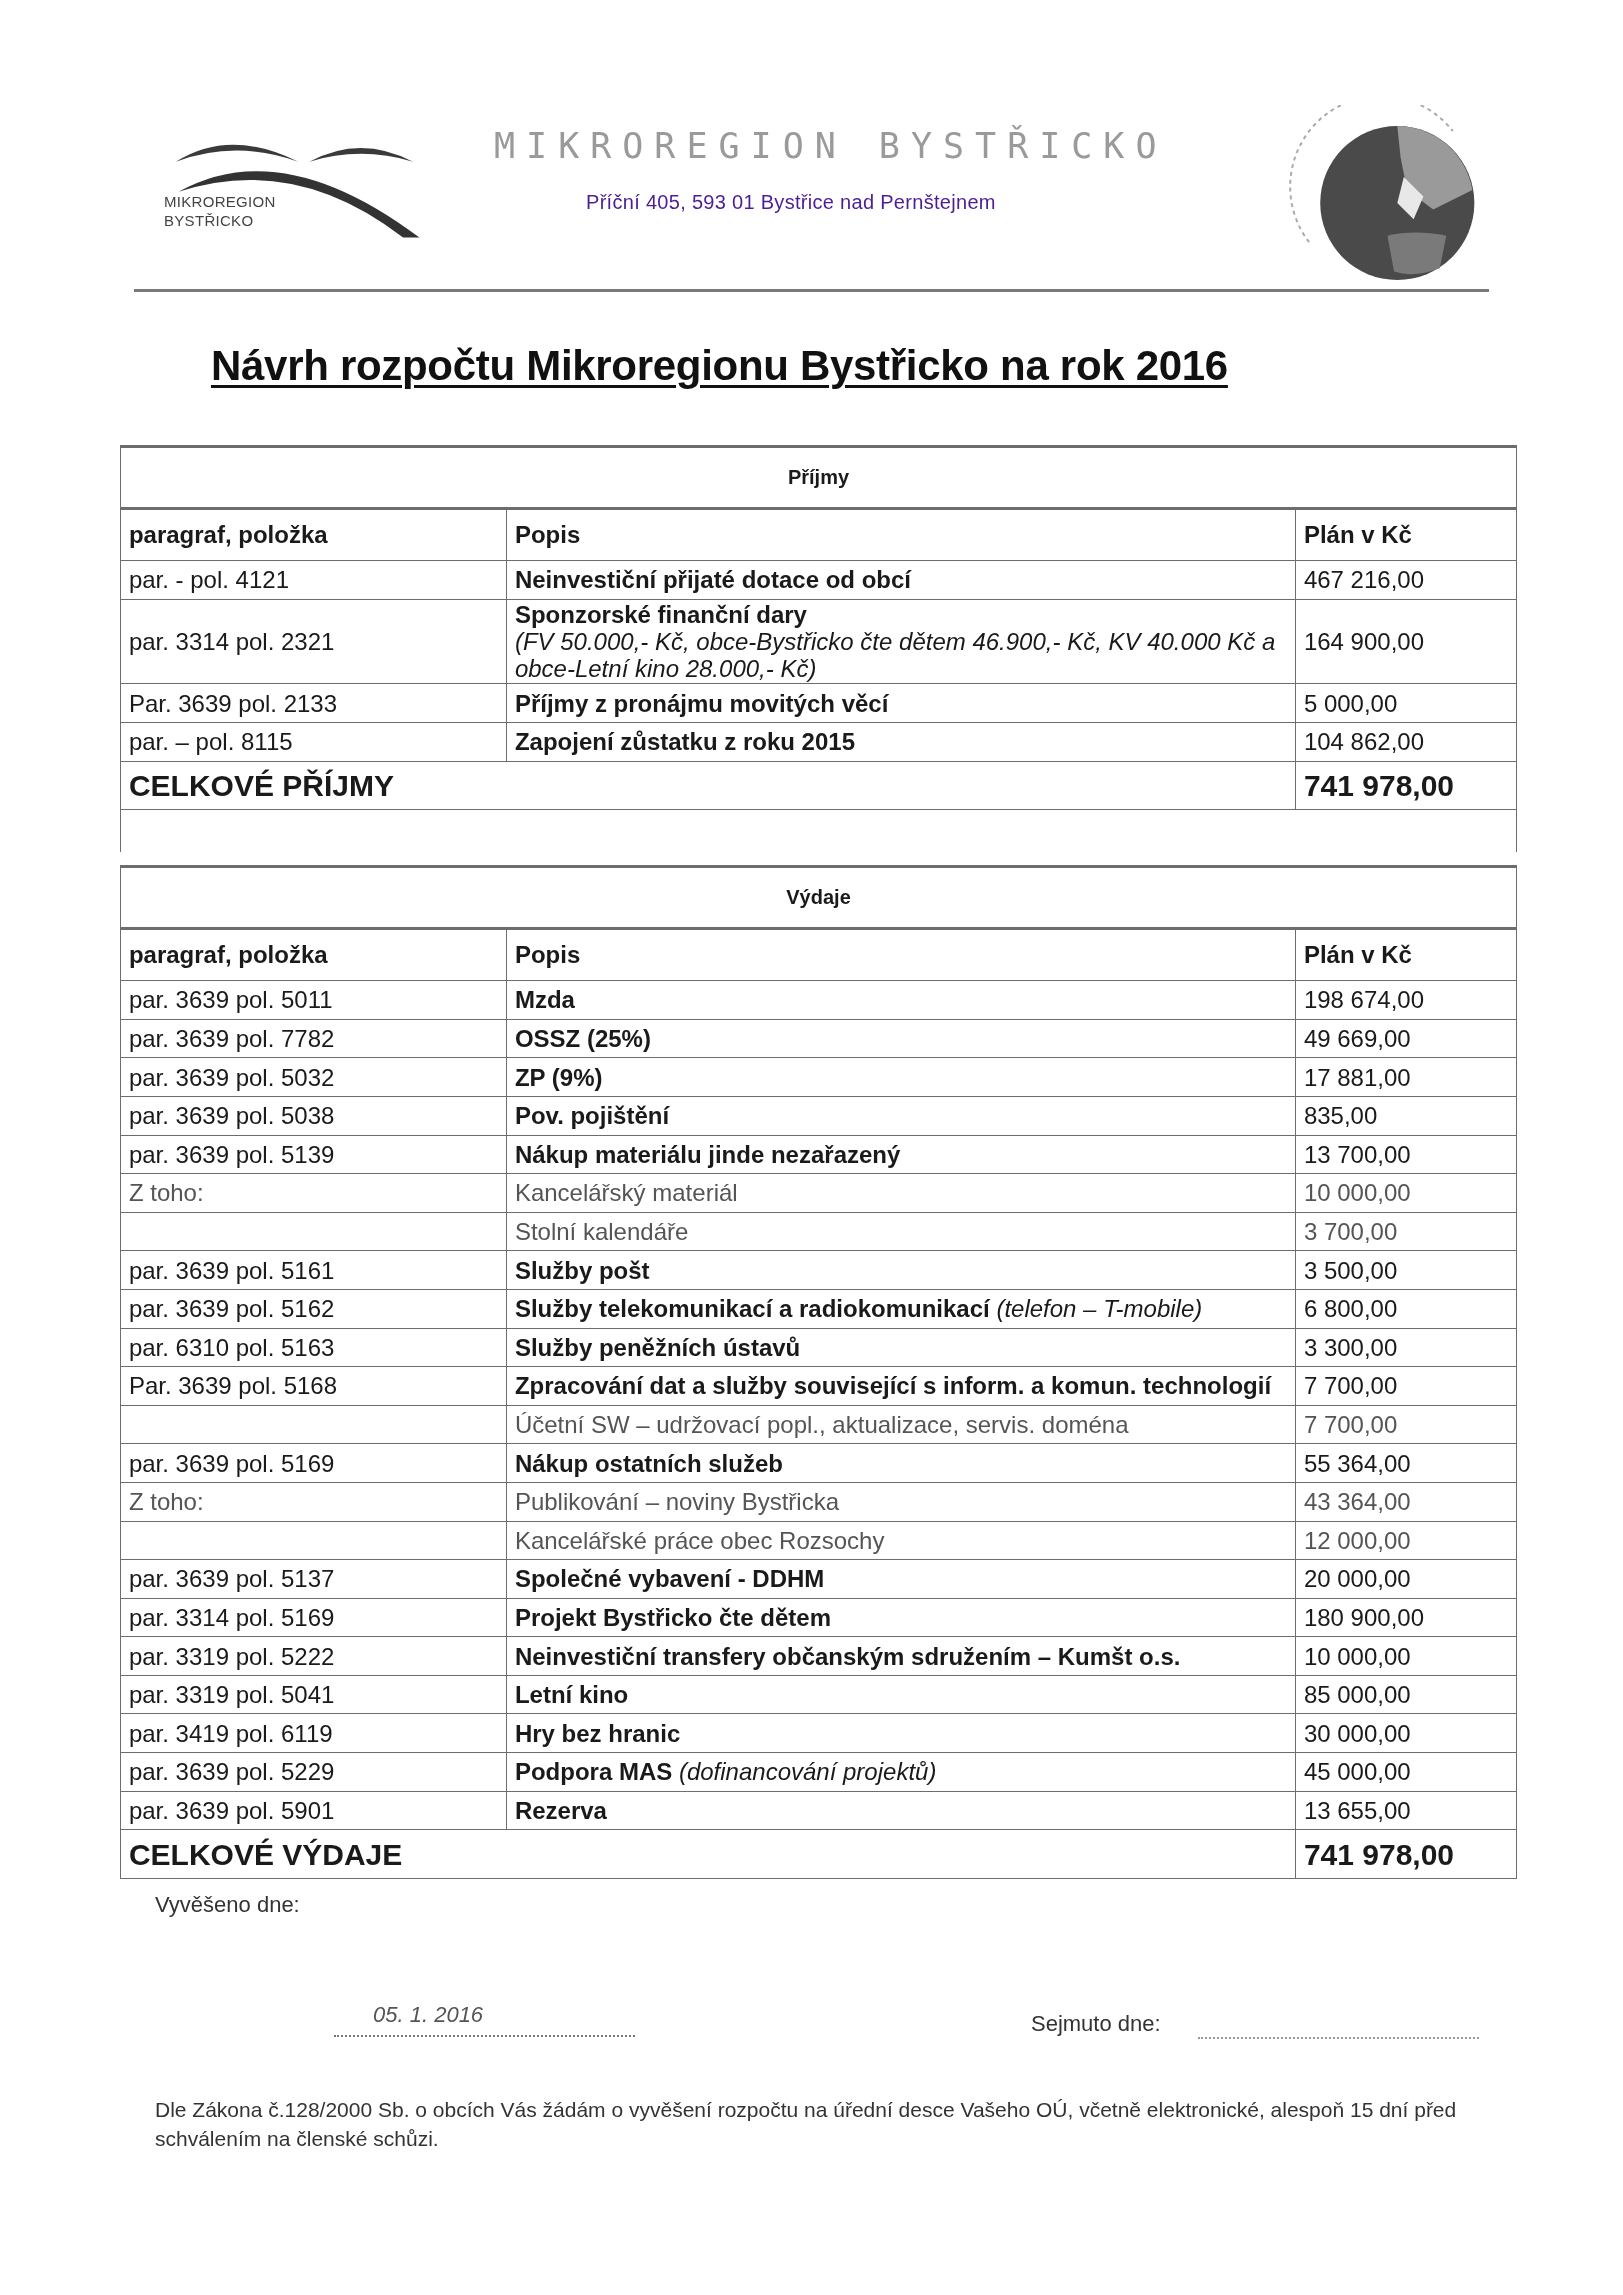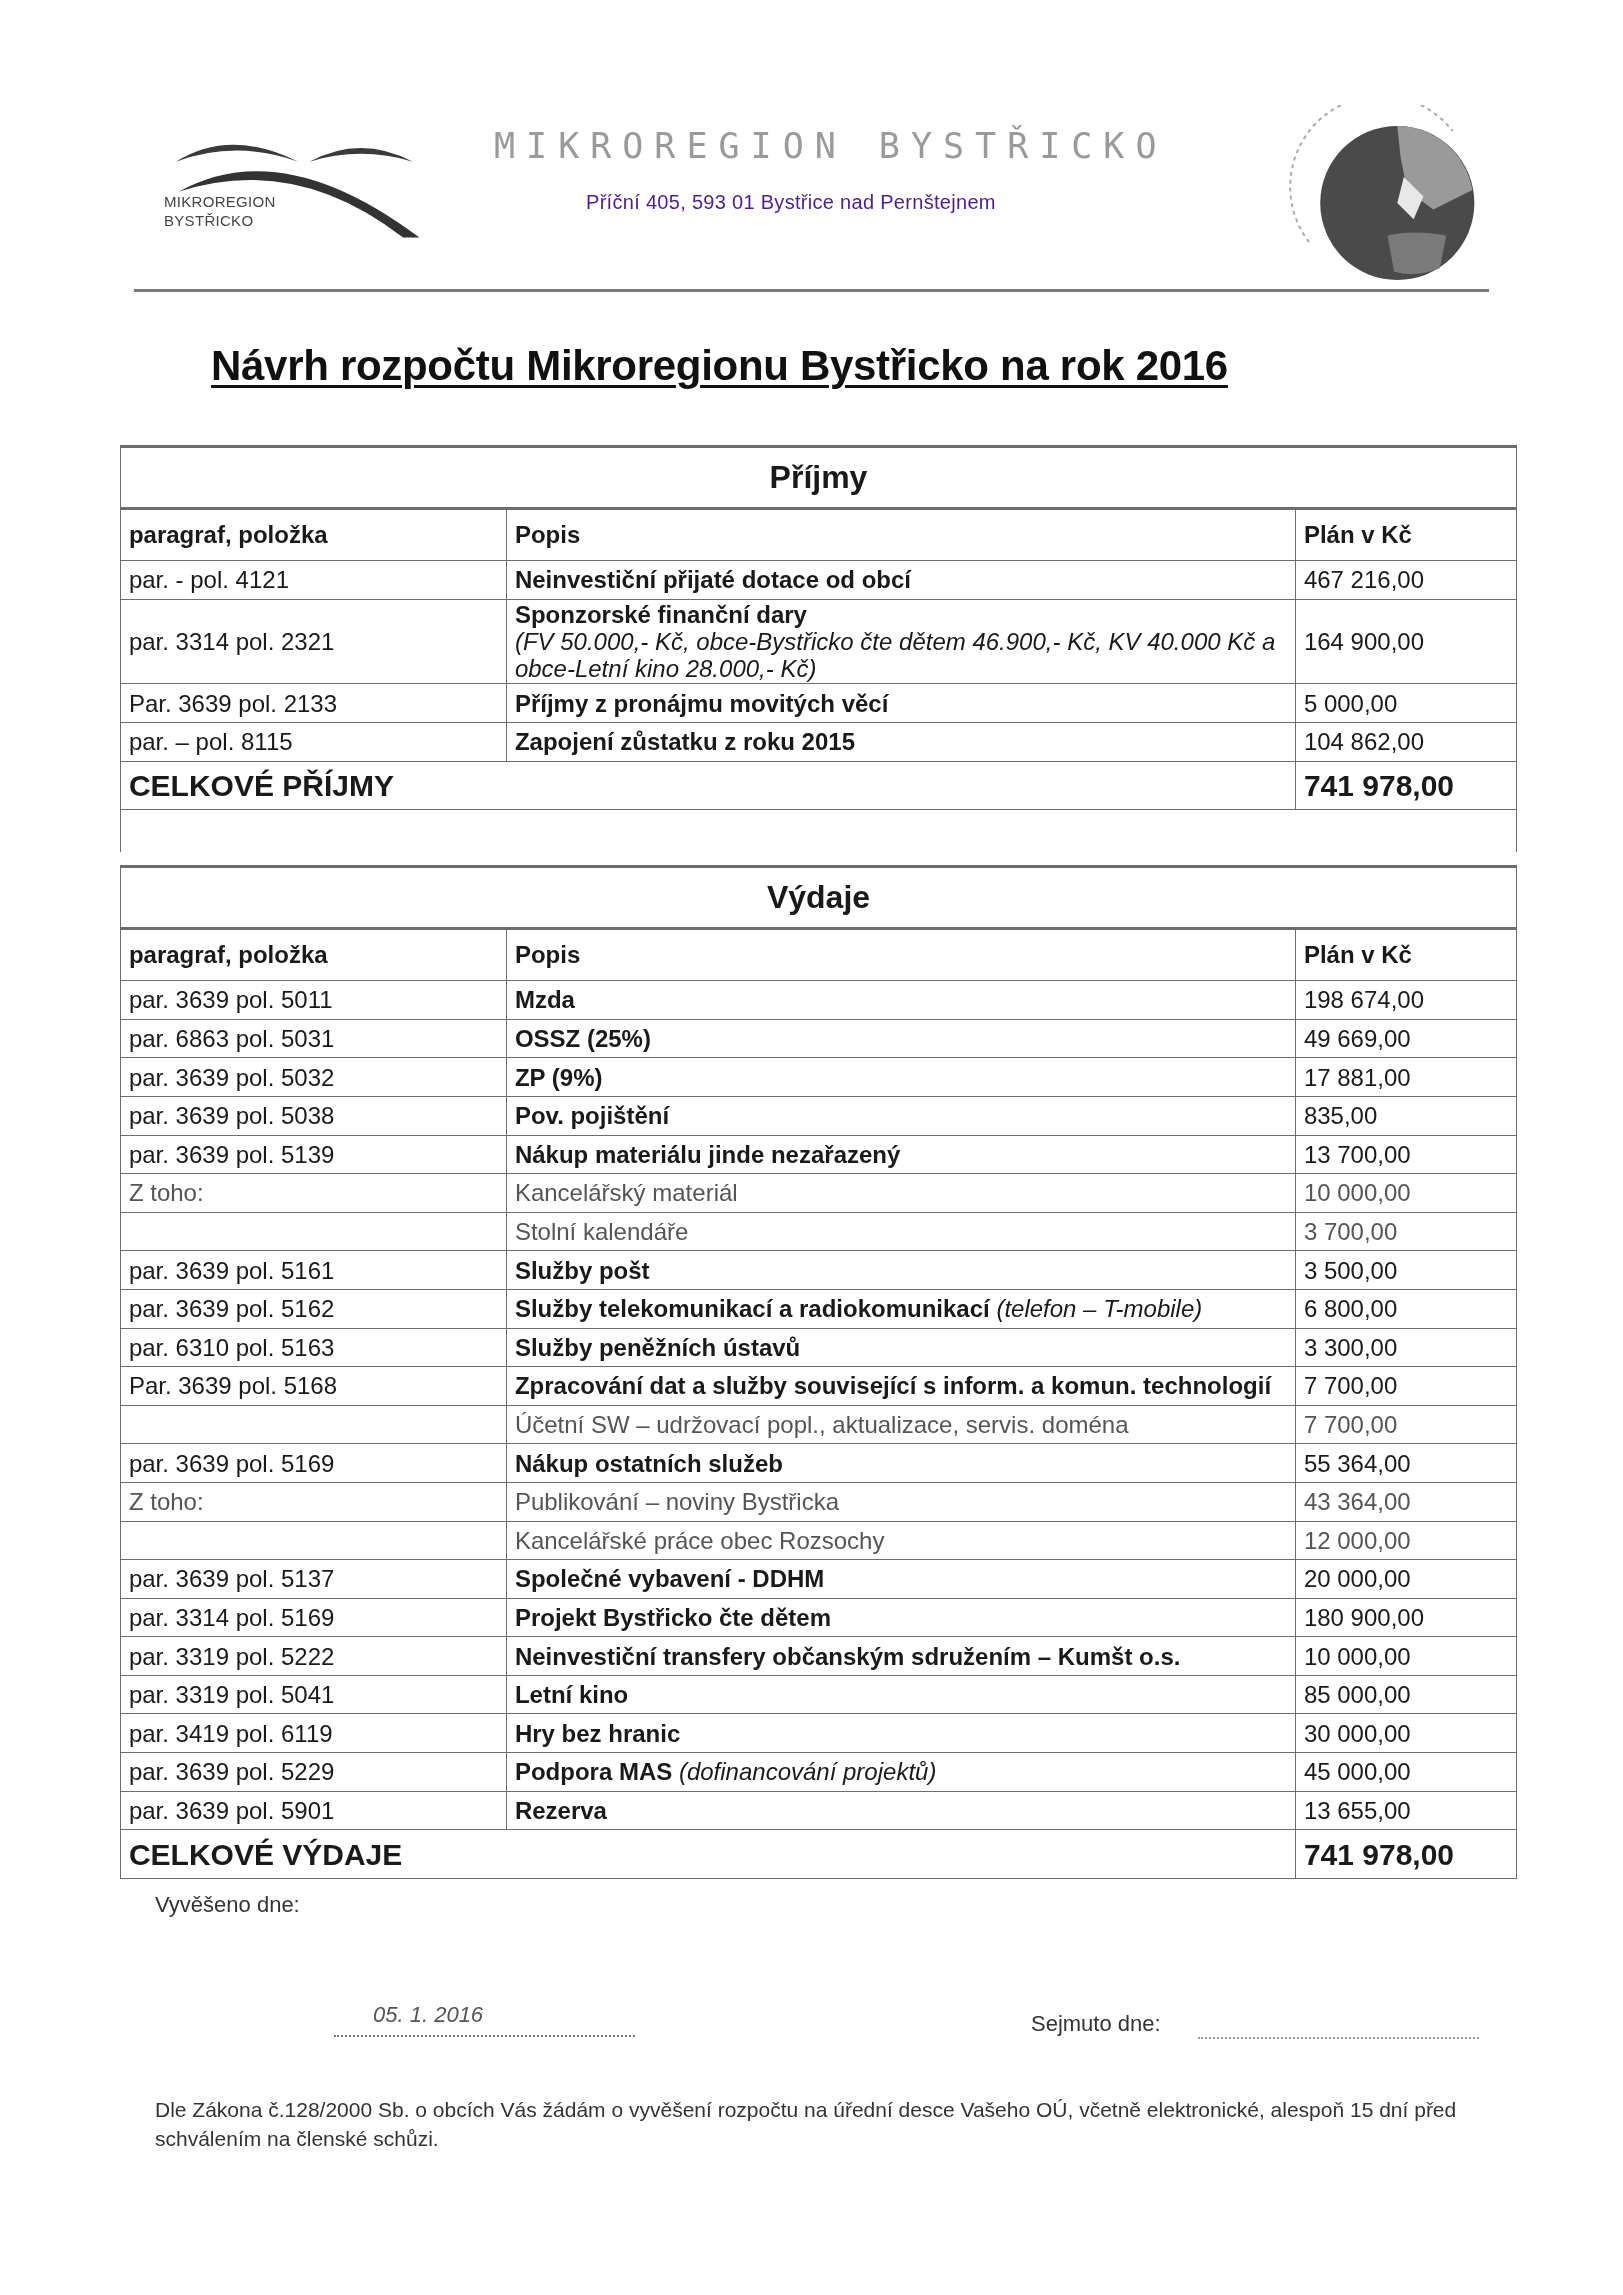--- a/index.html
+++ b/index.html
@@ -28,21 +28,21 @@
   
   table.budget {
     position: absolute; left: 120px; width: 1395px; border-collapse: collapse;
     table-layout: fixed; font-size: 24px;
   }
   table.budget td {
     border: 1.3px solid #6d6d6d; padding: 1.3px 7.9px; vertical-align: middle; line-height: 27px;
   }
   table.budget td.num { text-align: left; }
   table.budget td.section {
-    text-align: center; font-weight: bold; font-size: 32px; height: 56px; border-top: 3.3px solid #6d6d6d; border-bottom: 3.3px solid #6d6d6d; margin-left: 25px;
+    text-align: center; font-weight: bold; font-size: 20px; height: 56px; border-top: 3.3px solid #6d6d6d; border-bottom: 3.3px solid #6d6d6d; margin-left: 25px;
   }
   table.budget td.colhead { text-align: left; font-weight: bold; height: 48px; }
   table.budget td.b { font-weight: bold; }
   table.budget td.light { color: #555; font-weight: normal; }
   table.budget td.total { font-weight: bold; font-size: 30px; height: 45px; }
   table.budget td.spacer { height: 39px; border-left: 1.3px solid #6d6d6d; border-right: 1.3px solid #6d6d6d; border-bottom: none; }
   .it { font-style: italic; font-weight: normal; }
   #prijmy { top: 445px; }
   #vydaje { top: 865px; }
   #prijmy tr.r td, #vydaje tr.r td { height: 35px; }
@@ -145,21 +145,21 @@
       <td class="colhead">paragraf, položka</td>
       <td class="colhead">Popis</td>
       <td class="colhead">Plán v Kč</td>
     </tr>
   <tr class="r">
         <td>par. 3639 pol. 5011</td>
         <td class="b"><span>Mzda</span></td>
         <td class="num">198 674,00</td>
       </tr>
       <tr class="r">
-        <td>par. 6863 pol. 5031</td>
+        <td>par. 3639 pol. 7782</td>
         <td class="b"><span>OSSZ (25%)</span></td>
         <td class="num">49 669,00</td>
       </tr>
       <tr class="r">
         <td>par. 3639 pol. 5032</td>
         <td class="b"><span>ZP (9%)</span></td>
         <td class="num">17 881,00</td>
       </tr>
       <tr class="r">
         <td>par. 3639 pol. 5038</td>

